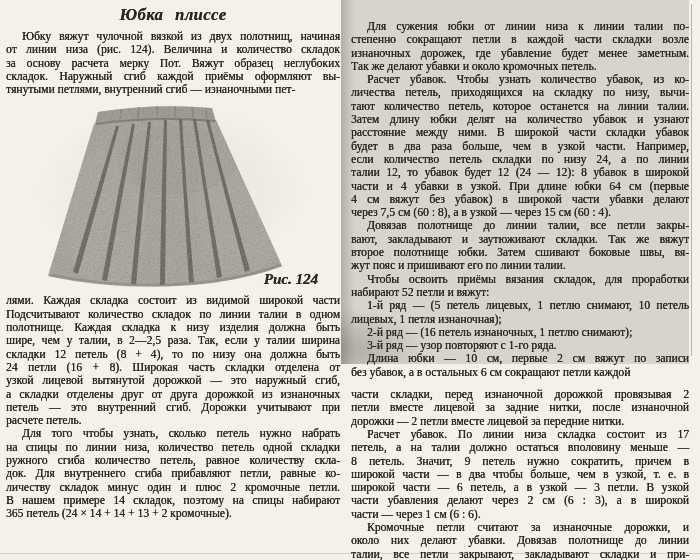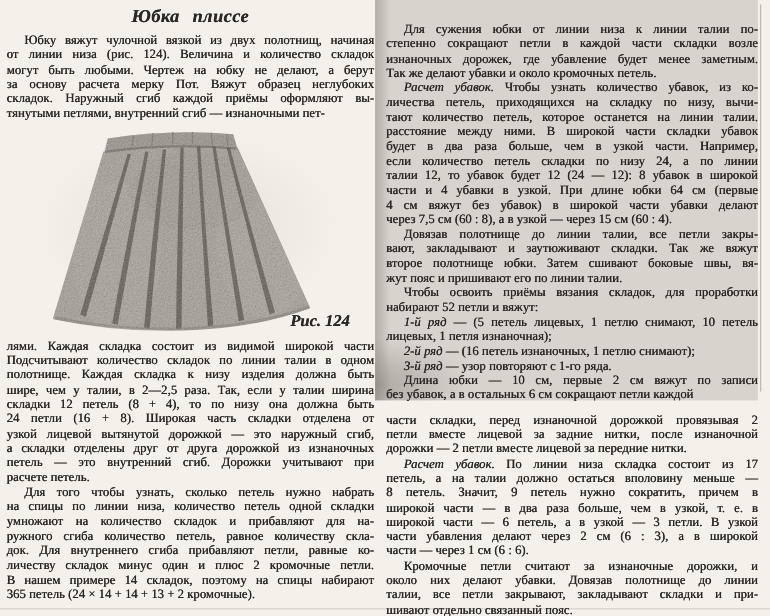--- a/index.html
+++ b/index.html
@@ -53,21 +53,21 @@
   .para{margin:0;}
   .tline{
     text-align:justify;
     text-align-last:justify;
     white-space:nowrap;
   }
   .para .tline:last-child{text-align-last:left;}
   .para.indent .tline:first-child{text-indent:16px;}
   .mt4{margin-top:4px;}
   .gap-before{margin-top:9px;}
-  .lead-italic{font-style:italic;}
+  .lead-italic{}
   
   .figure{
     position:relative;
     width:334px;height:196px;
     margin-top:2px;
   }
   .figure .photo-wrap{
     position:absolute;left:30px;top:2px;width:272px;height:190px;
     background:radial-gradient(60% 55% at 50% 48%, #e3e0d7 0%, rgba(227,224,215,0) 85%);
   }
@@ -82,21 +82,20 @@
 <div class="right-panel-bg"></div>
 <div class="page-edge-line"></div>
 <div class="bottom-scan-line"></div>
 
 <div class="col col-left">
   <h1 class="page-title">Юбка плиссе</h1>
 
   <div class="para indent mt4">
       <div class="tline">Юбку вяжут чулочной вязкой из двух полотнищ, начиная</div>
       <div class="tline">от линии низа (рис. 124). Величина и количество складок</div>
-      <div class="tline">могут быть любыми. Чертеж на юбку не делают, а берут</div>
       <div class="tline">за основу расчета мерку Пот. Вяжут образец неглубоких</div>
       <div class="tline">складок. Наружный сгиб каждой приёмы оформляют вы-</div>
       <div class="tline">тянутыми петлями, внутренний сгиб — изнаночными пет-</div>
     </div>
 
   <div class="figure">
     <div class="photo-wrap">
       <svg width="272" height="190" viewBox="0 0 272 190">
         <defs>
           <filter id="grain" x="0" y="0" width="100%" height="100%">
@@ -157,40 +156,40 @@
       <div class="tline">складки 12 петель (8 + 4), то по низу она должна быть</div>
       <div class="tline">24 петли (16 + 8). Широкая часть складки отделена от</div>
       <div class="tline">узкой лицевой вытянутой дорожкой — это наружный сгиб,</div>
       <div class="tline">а складки отделены друг от друга дорожкой из изнаночных</div>
       <div class="tline">петель — это внутренний сгиб. Дорожки учитывают при</div>
       <div class="tline">расчете петель.</div>
     </div>
   <div class="para indent">
       <div class="tline">Для того чтобы узнать, сколько петель нужно набрать</div>
       <div class="tline">на спицы по линии низа, количество петель одной складки</div>
-      <div class="tline">умножают на количество складок и прибавляют для на-</div>
       <div class="tline">ружного сгиба количество петель, равное количеству скла-</div>
       <div class="tline">док. Для внутреннего сгиба прибавляют петли, равные ко-</div>
       <div class="tline">личеству складок минус один и плюс 2 кромочные петли.</div>
       <div class="tline">В нашем примере 14 складок, поэтому на спицы набирают</div>
       <div class="tline">365 петель (24 × 14 + 14 + 13 + 2 кромочные).</div>
     </div>
 </div>
 
 <div class="col col-right">
   <div class="para indent">
       <div class="tline">Для сужения юбки от линии низа к линии талии по-</div>
       <div class="tline">степенно сокращают петли в каждой части складки возле</div>
       <div class="tline">изнаночных дорожек, где убавление будет менее заметным.</div>
       <div class="tline">Так же делают убавки и около кромочных петель.</div>
     </div>
   <div class="para indent">
       <div class="tline"><span class="lead-italic">Расчет убавок.</span> Чтобы узнать количество убавок, из ко-</div>
       <div class="tline">личества петель, приходящихся на складку по низу, вычи-</div>
       <div class="tline">тают количество петель, которое останется на линии талии.</div>
+      <div class="tline">Затем длину юбки делят на количество убавок и узнают</div>
       <div class="tline">расстояние между ними. В широкой части складки убавок</div>
       <div class="tline">будет в два раза больше, чем в узкой части. Например,</div>
       <div class="tline">если количество петель складки по низу 24, а по линии</div>
       <div class="tline">талии 12, то убавок будет 12 (24 — 12): 8 убавок в широкой</div>
       <div class="tline">части и 4 убавки в узкой. При длине юбки 64 см (первые</div>
       <div class="tline">4 см вяжут без убавок) в широкой части убавки делают</div>
       <div class="tline">через 7,5 см (60 : 8), а в узкой — через 15 см (60 : 4).</div>
     </div>
   <div class="para indent">
       <div class="tline">Довязав полотнище до линии талии, все петли закры-</div>
@@ -218,21 +217,21 @@
     </div>
   <div class="para gap-before">
       <div class="tline">части складки, перед изнаночной дорожкой провязывая 2</div>
       <div class="tline">петли вместе лицевой за задние нитки, после изнаночной</div>
       <div class="tline">дорожки — 2 петли вместе лицевой за передние нитки.</div>
     </div>
   <div class="para indent">
       <div class="tline"><span class="lead-italic">Расчет убавок.</span> По линии низа складка состоит из 17</div>
       <div class="tline">петель, а на талии должно остаться вполовину меньше —</div>
       <div class="tline">8 петель. Значит, 9 петель нужно сократить, причем в</div>
-      <div class="tline">широкой части — в два раза больше, чем в узкой, т. е. в</div>
+      <div class="tline">широкой части — в два чтобы больше, чем в узкой, т. е. в</div>
       <div class="tline">широкой части — 6 петель, а в узкой — 3 петли. В узкой</div>
       <div class="tline">части убавления делают через 2 см (6 : 3), а в широкой</div>
       <div class="tline">части — через 1 см (6 : 6).</div>
     </div>
   <div class="para indent">
       <div class="tline">Кромочные петли считают за изнаночные дорожки, и</div>
       <div class="tline">около них делают убавки. Довязав полотнище до линии</div>
       <div class="tline">талии, все петли закрывают, закладывают складки и при-</div>
       <div class="tline">шивают отдельно связанный пояс.</div>
     </div>

